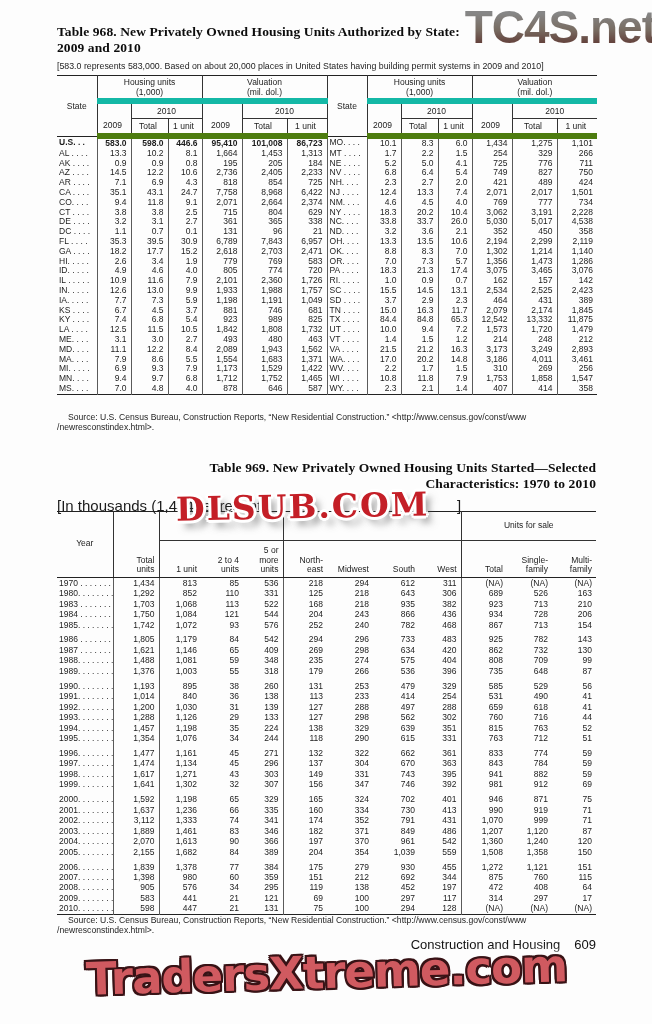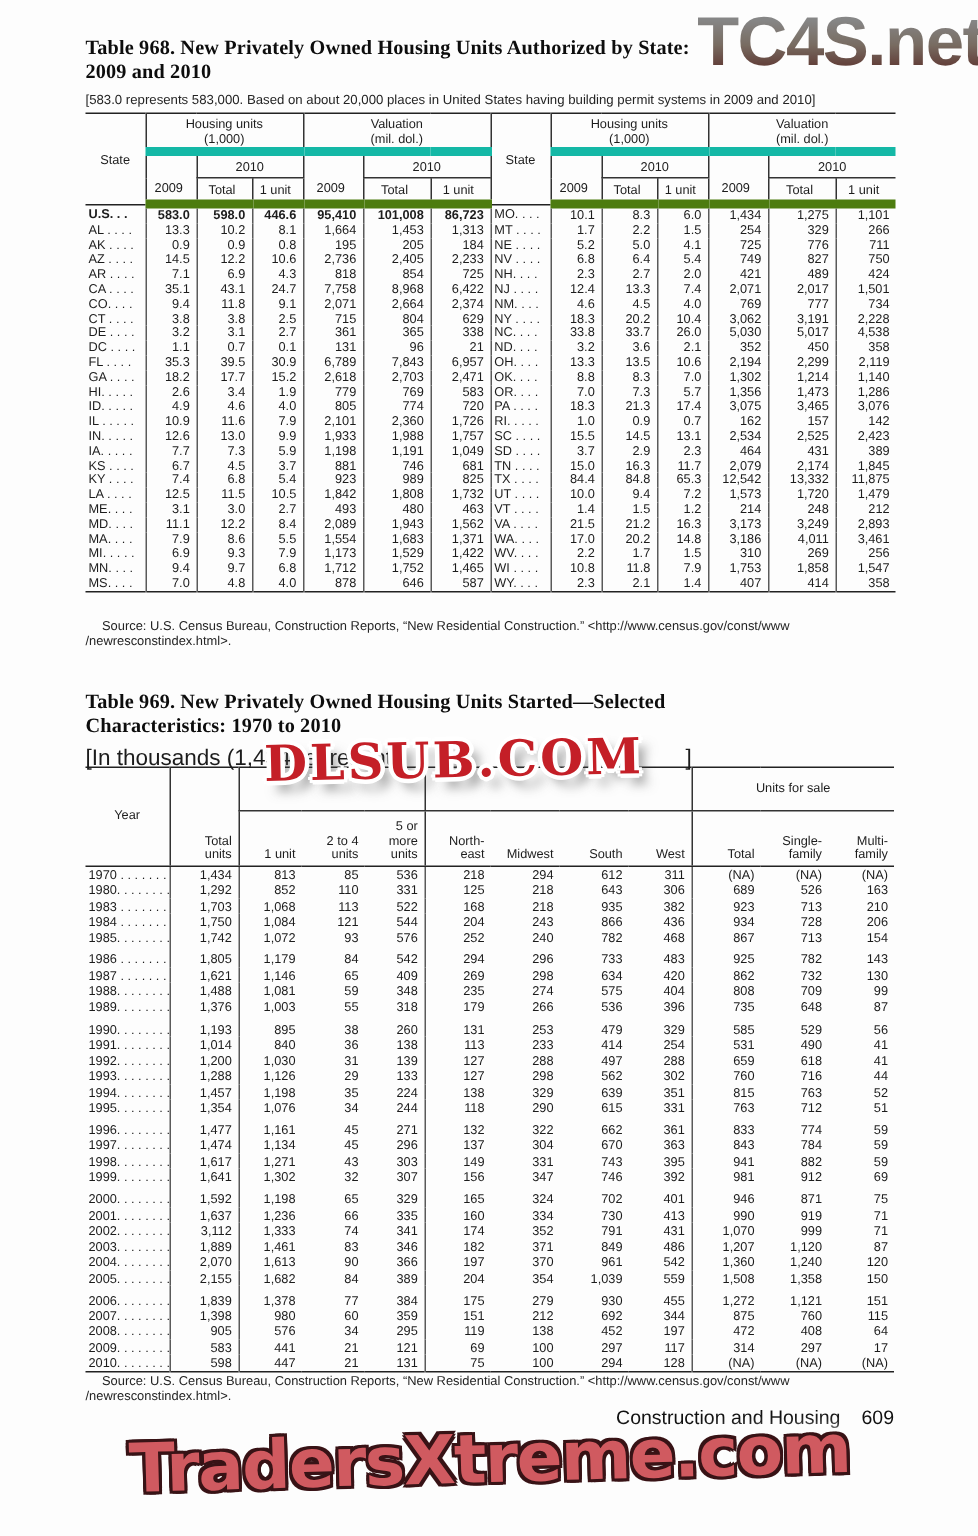--- a/index.html
+++ b/index.html
@@ -4,21 +4,21 @@
 <style>
   html,body{margin:0;padding:0;background:#888;}
   .page{position:relative;width:652px;height:1024px;background:#fdfdfd;overflow:hidden;
         font-family:"Liberation Sans",sans-serif;color:#1c1c1c;margin:0 auto;}
   .content{position:absolute;left:57px;top:0;width:539px;}
 
   
   .t-title{font-family:"Liberation Serif",serif;font-size:13.5px;font-weight:bold;
            line-height:16px;margin:0;color:#0d0d0d;letter-spacing:.1px;}
   #t968-title{margin-top:24px;}
-  #t969-title{margin-top:27px;}
+  #t969-title{margin-top:27px;text-align:right;}
   .t-note{font-size:8.8px;margin:5px 0 4px;color:#242424;}
   .note-wrap{position:relative;font-size:15px;margin:5px 0 3px;height:11px;}
   .bracket-end{position:absolute;left:400px;top:0;}
 
   
   table.dtable{border-collapse:collapse;table-layout:fixed;width:100%;
         border-top:1.2px solid #222;border-bottom:1.6px solid #222;font-size:8.5px;}
   table.dtable th{font-weight:normal;font-size:8.5px;color:#1c1c1c;}
   table.dtable td{overflow:hidden;white-space:nowrap;}
   td.num{text-align:right;padding:0 4px 0 0;}

